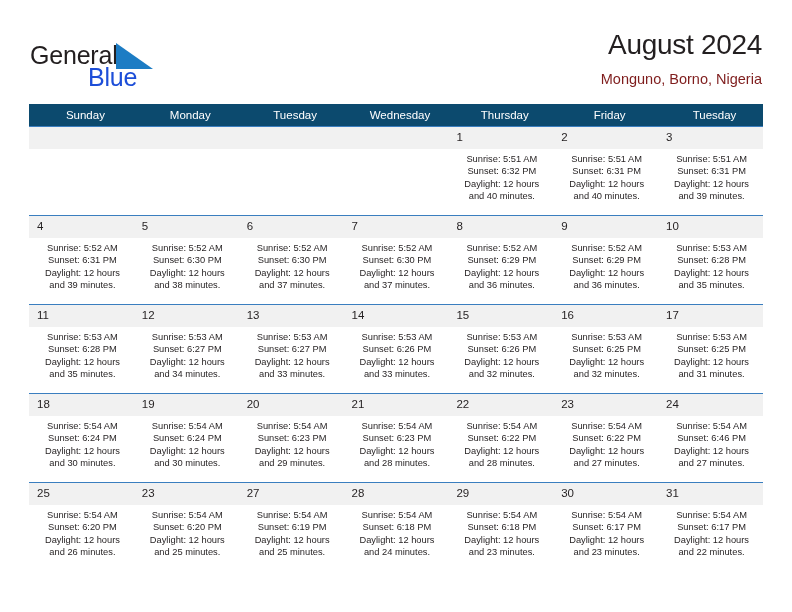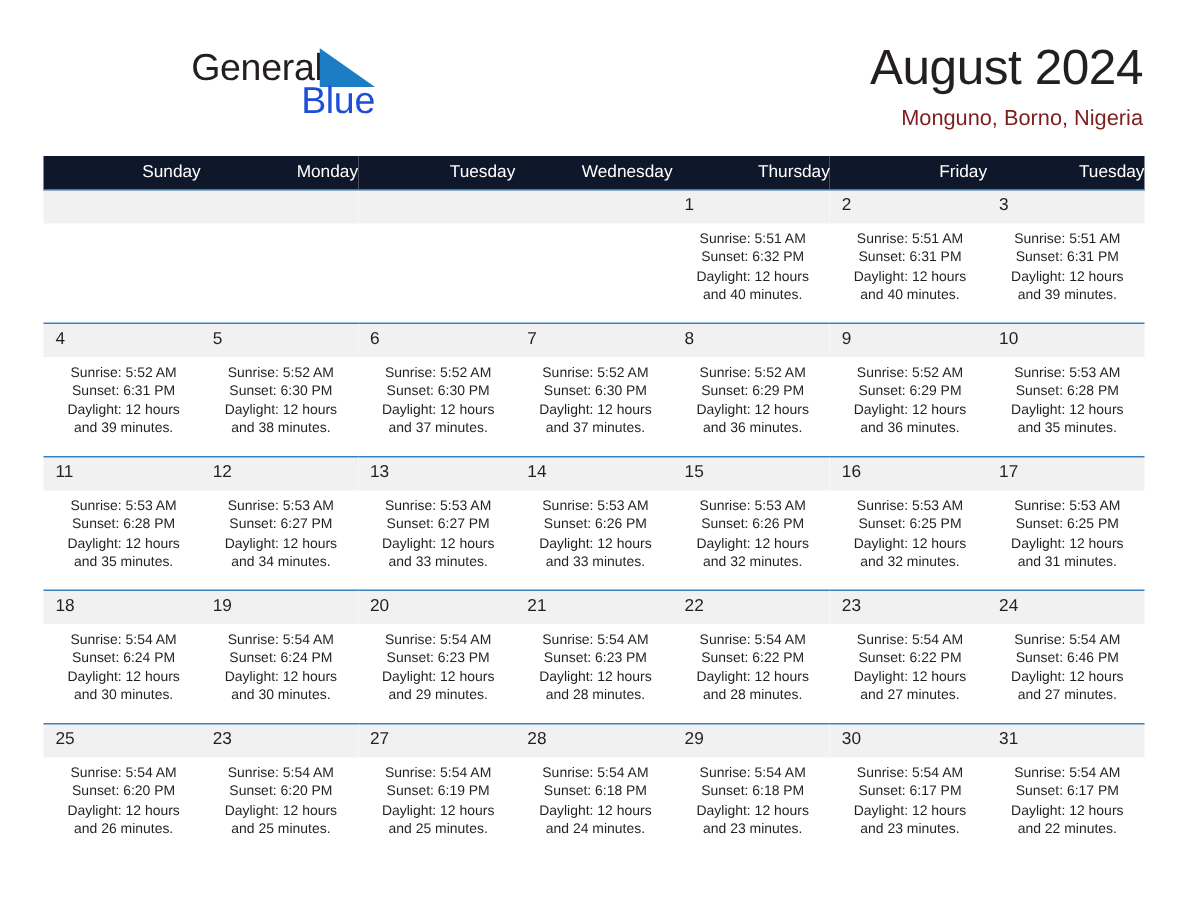--- a/index.html
+++ b/index.html
@@ -13,22 +13,22 @@
   }
   .page { position: relative; width: 792px; height: 612px; }
 
   
   .topbar {
     position: absolute;
     left: 30px; top: 26px; right: 30px;
     height: 68px;
   }
   .logo {
-    position: absolute; left: 0; top: 6px;
-    width: 220px; height: 62px; text-align: right;
+    position: absolute; left: 0; top: 16px;
+    width: 220px; height: 62px;
   }
   .logo-general {
     font-size: 25px;
     color: #231f20;
     letter-spacing: -0.2px;
     line-height: 27px;
     display: inline-block;
   }
   .logo-tri {
     display: inline-block;
@@ -43,21 +43,21 @@
     line-height: 25px;
     margin-top: -4px;
     margin-left: 58px;
     letter-spacing: -0.2px;
   }
   .title-wrap {
     position: absolute; right: 0; top: 0;
     text-align: right;
   }
   .cal-title {
-    font-size: 33px;
+    font-size: 28px;
     font-weight: normal;
     color: #231f20;
     line-height: 38px;
     letter-spacing: -0.3px;
   }
   .cal-sub {
     font-size: 14.5px;
     color: #7f1d1d;
     line-height: 22px;
     margin-top: 4px;
@@ -68,25 +68,25 @@
     position: absolute;
     left: 29px; top: 104px;
     width: 734px;
   }
   table.cal {
     width: 734px;
     border-collapse: collapse;
     table-layout: fixed;
   }
   table.cal th {
-    background: #0f172a;
+    background: #0c4a6e;
     color: #ffffff;
     font-size: 11.5px;
     font-weight: normal;
-    text-align: right;
+    text-align: center;
     padding: 5px 0 5px 8px;
     height: 21px;
     border: none;
   }
   table.cal td {
     vertical-align: top;
     padding: 0;
     border-top: 1px solid #3a7ebf;
     background: #ffffff;
     height: 89px;

